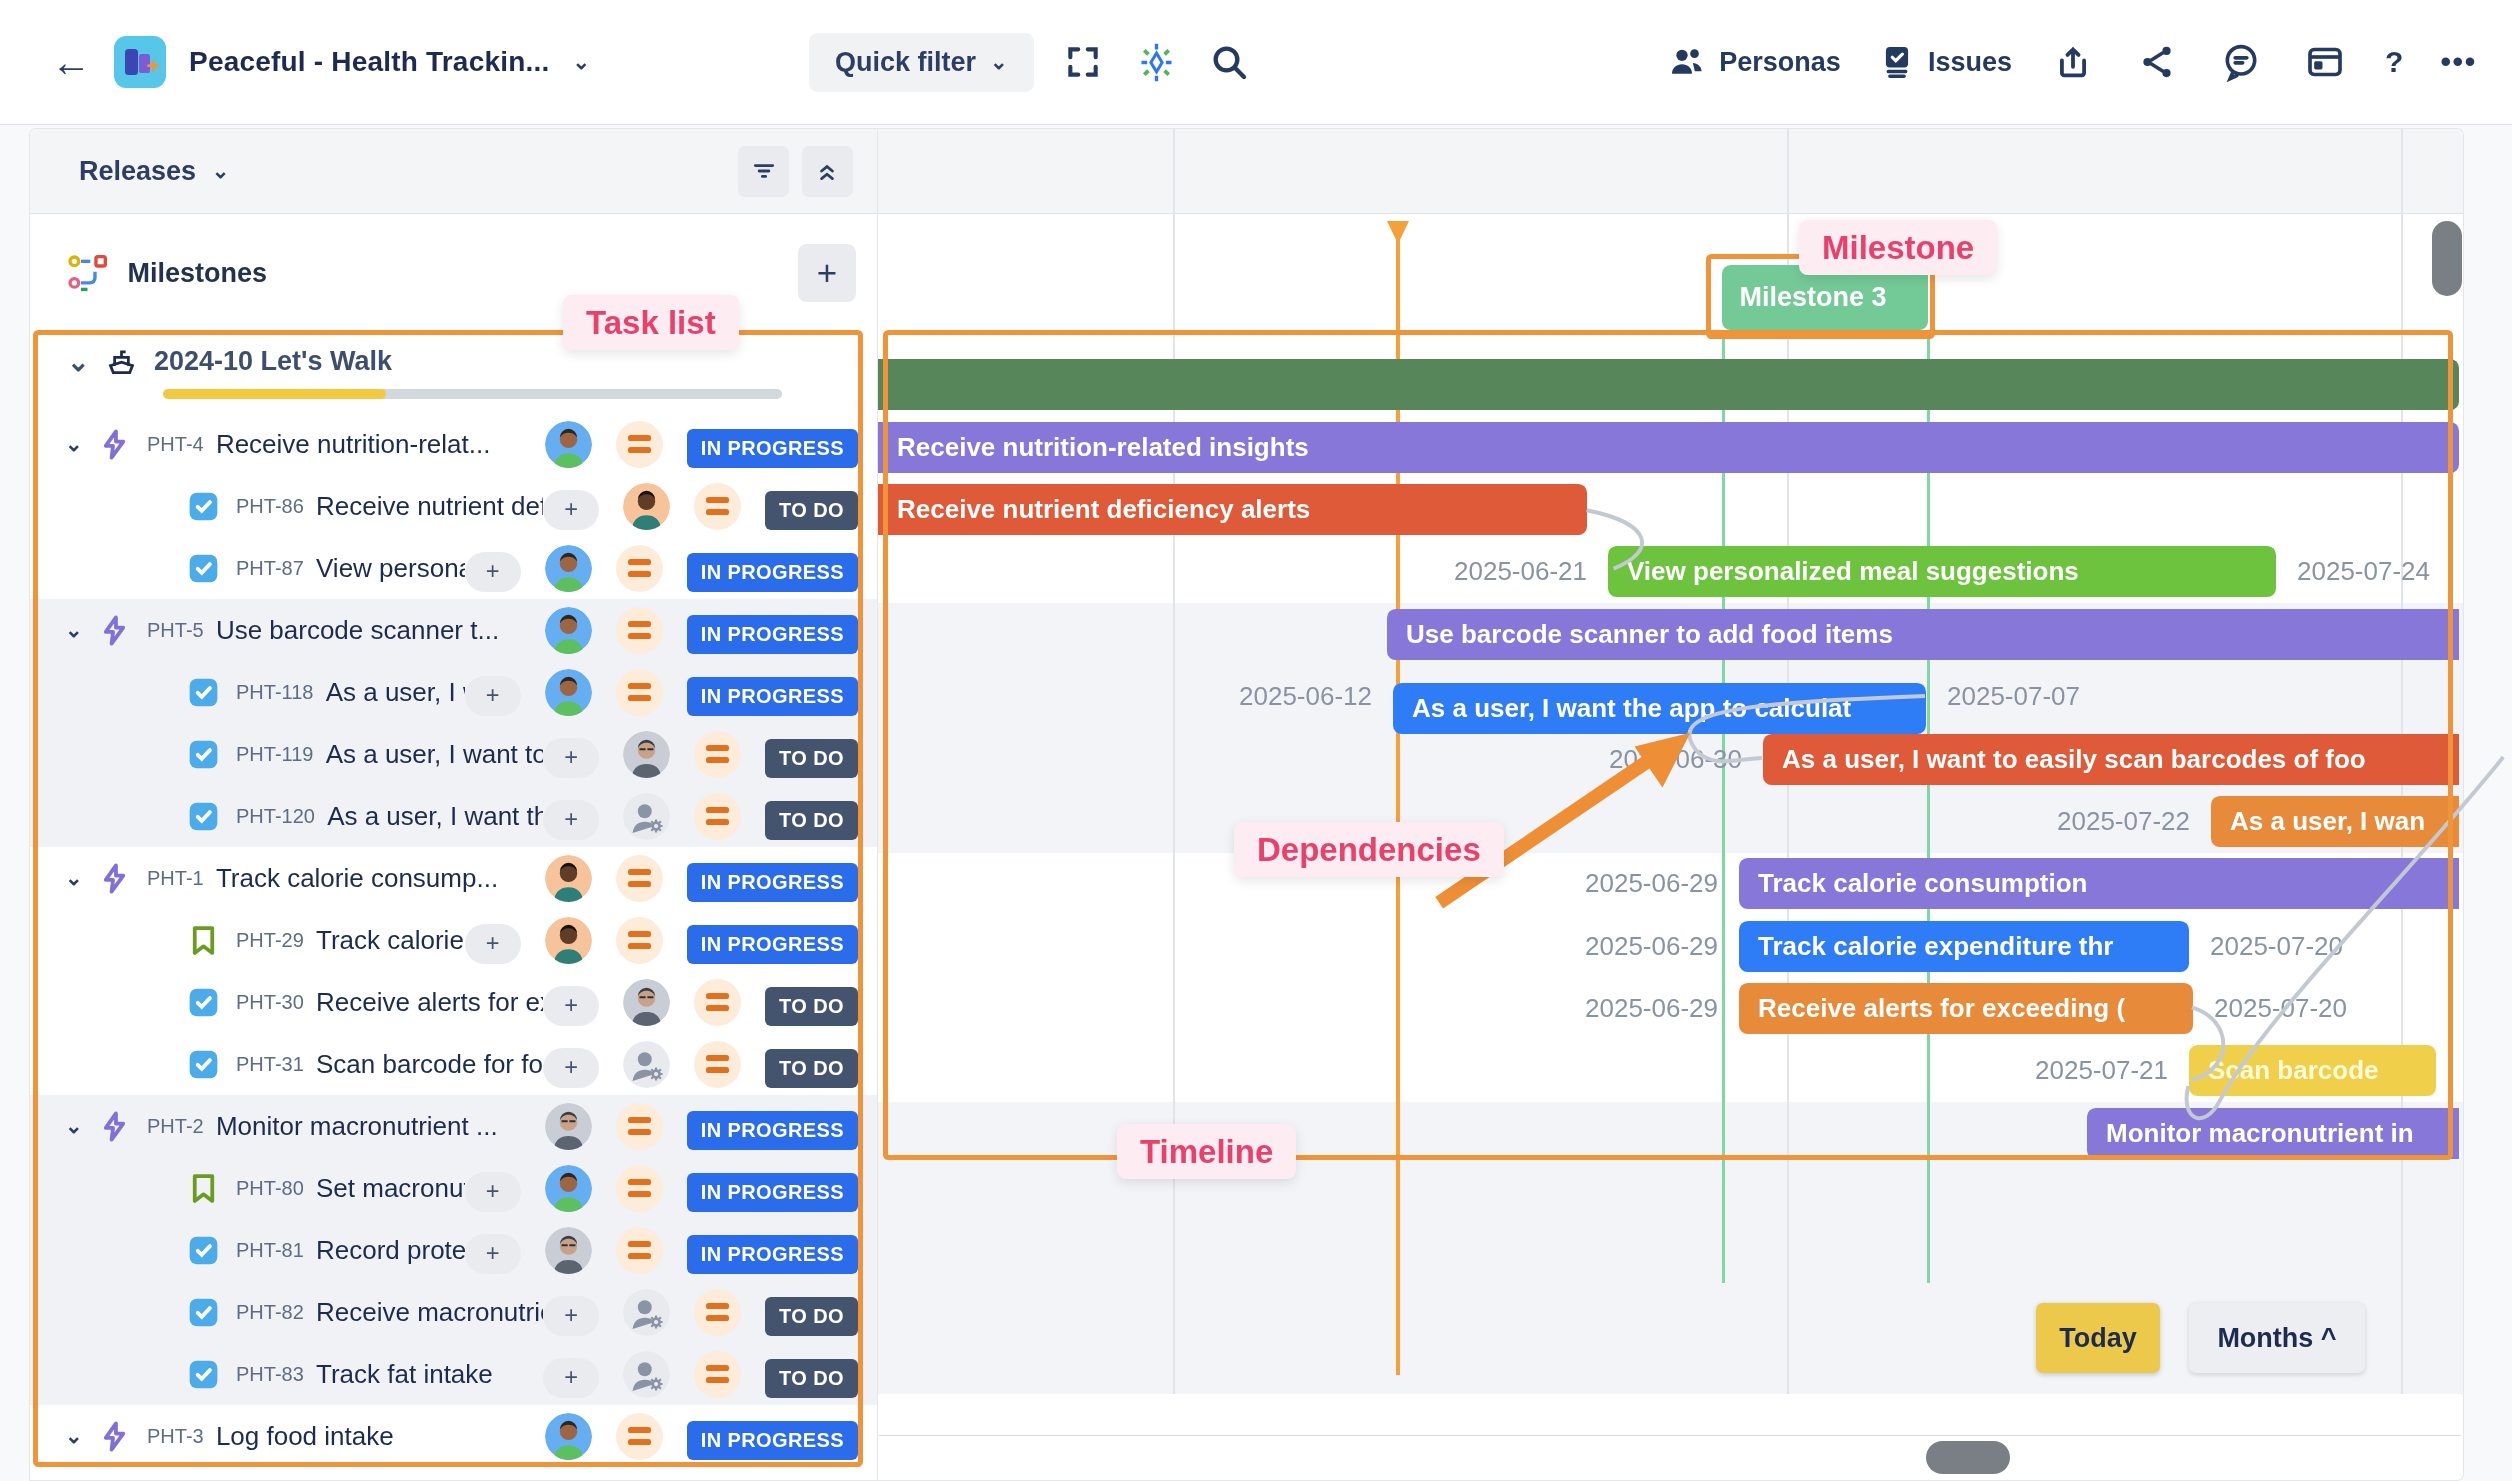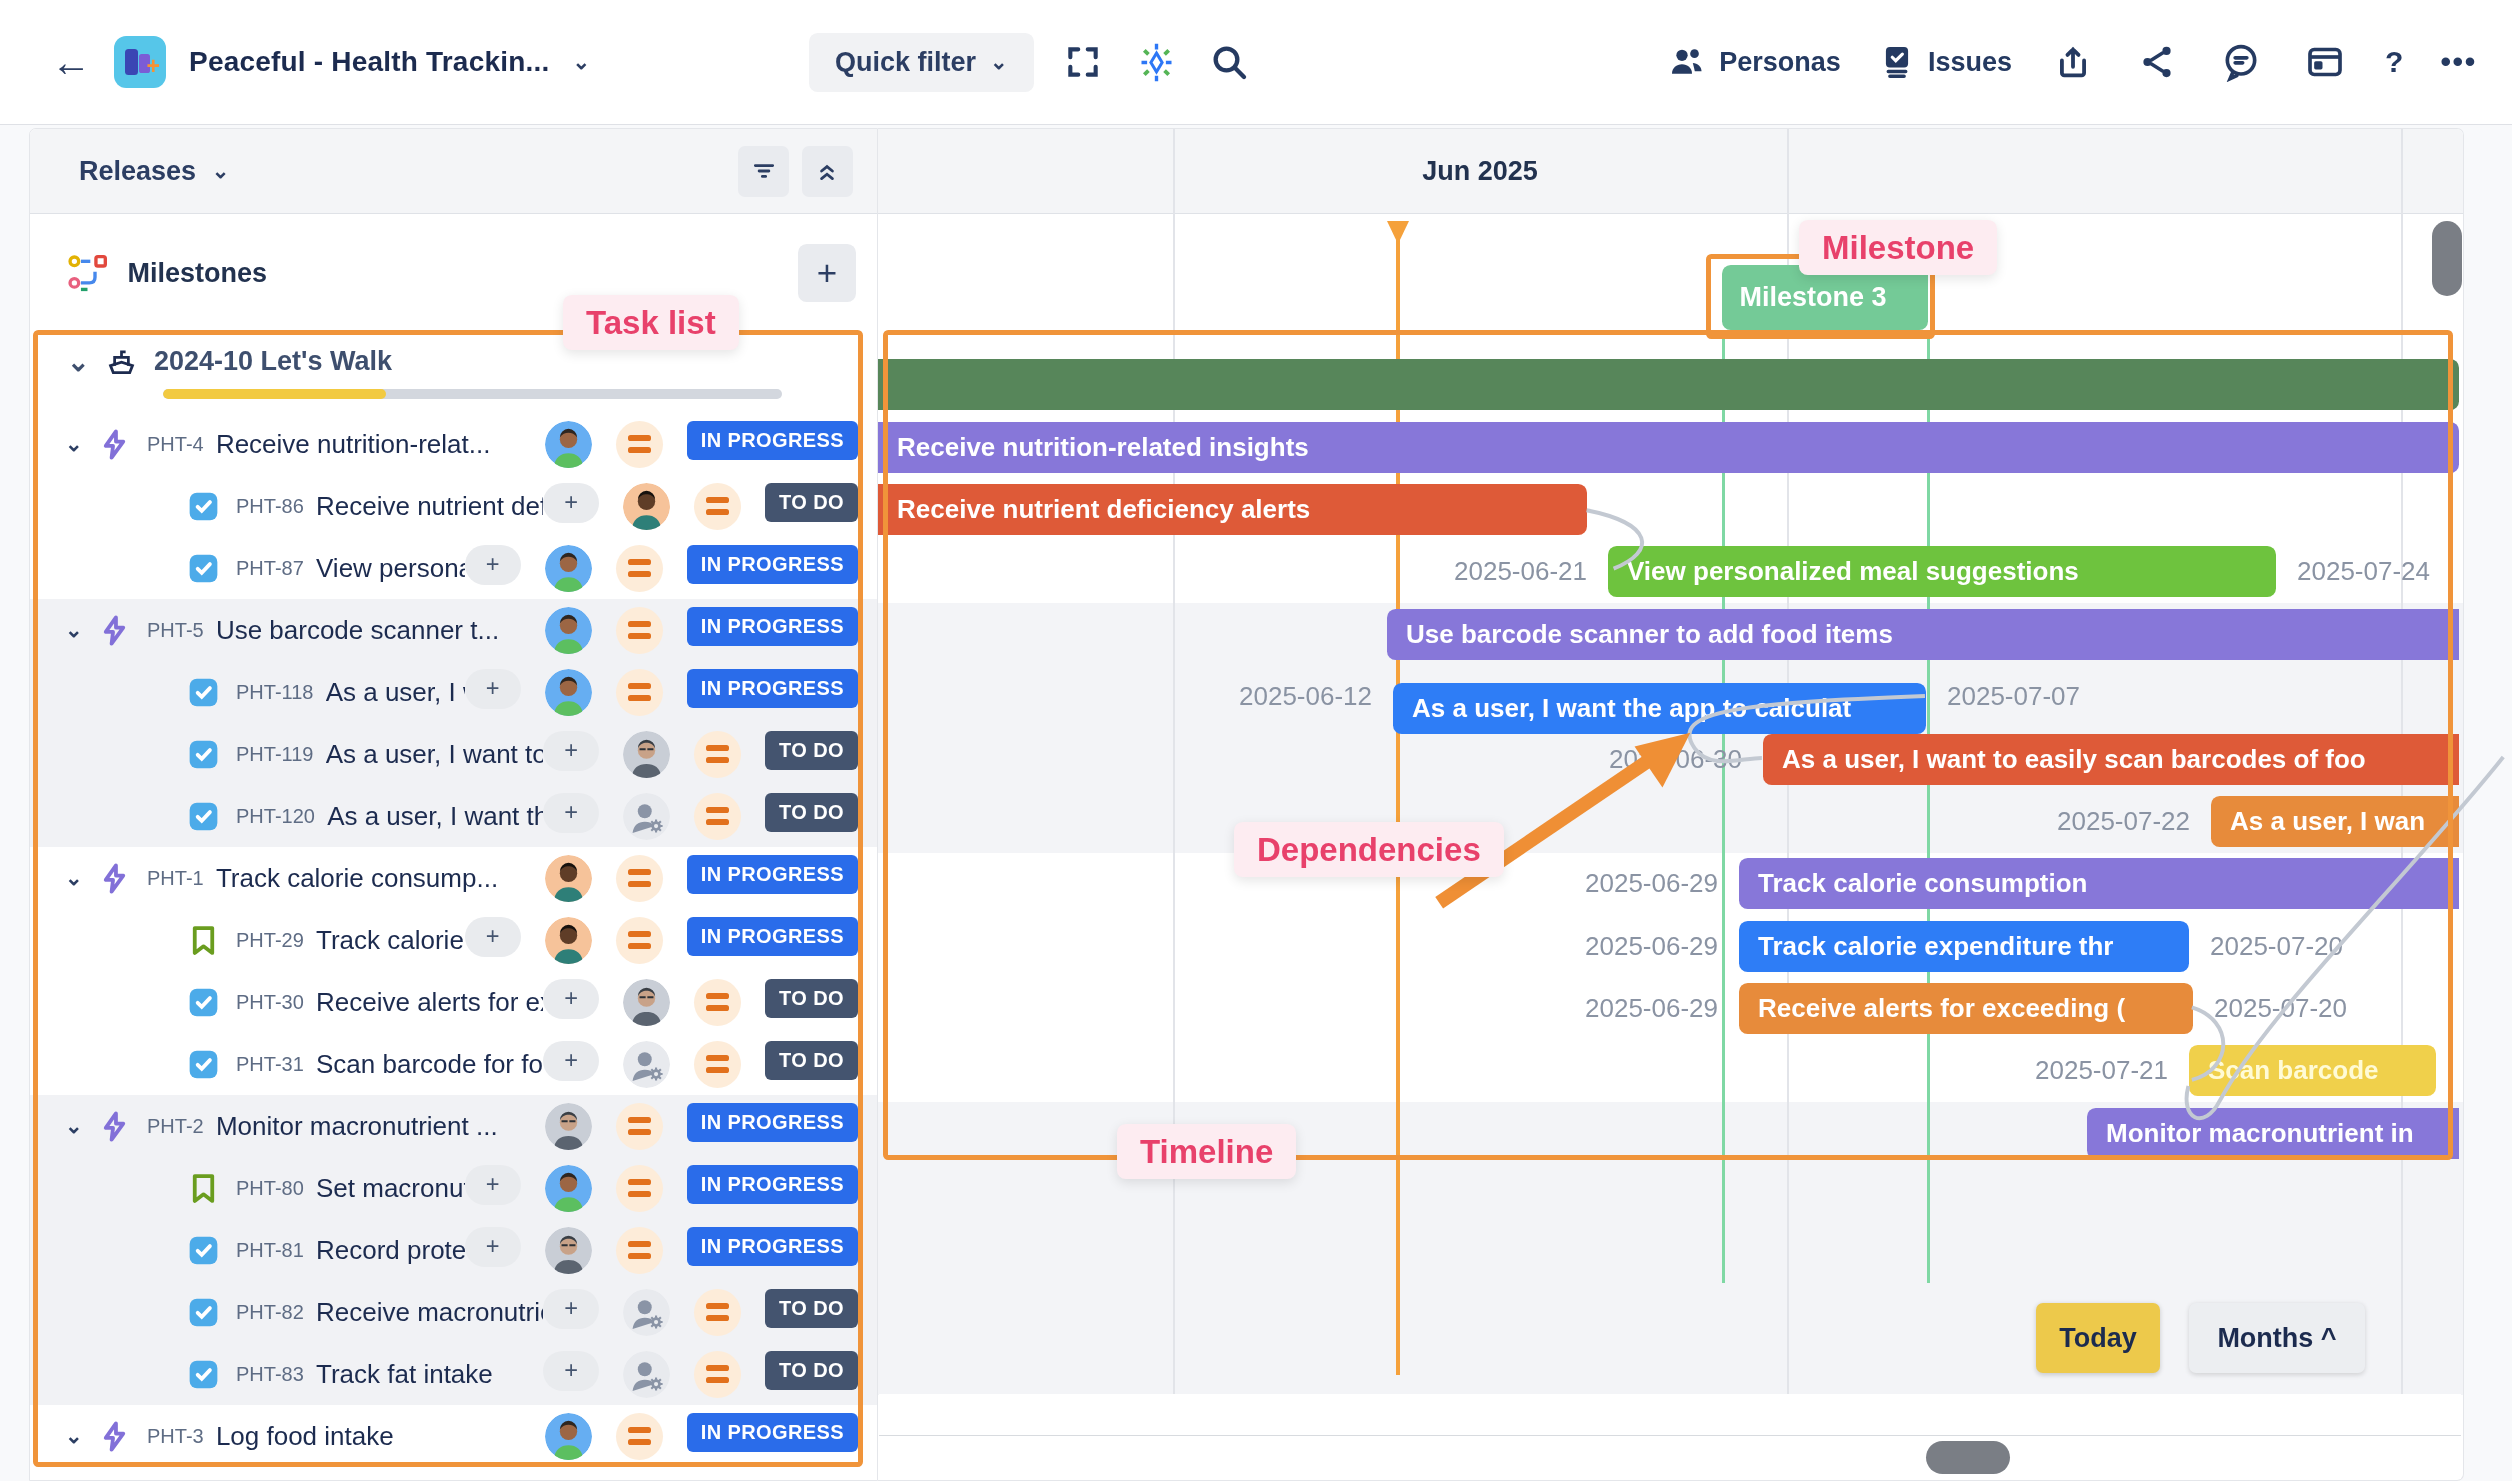--- a/index.html
+++ b/index.html
@@ -57,21 +57,21 @@
               font-size:27px; font-weight:600; color:#3e4f6e; }
   .prog { position:absolute; left:133px; top:58px; width:619px; height:9.6px; border-radius:5.2px; background:#d3d7de; overflow:hidden; }
   .prog > div { height:100%; background:#f2ca41; border-radius:5.2px; }
   .irow { position:relative; height:62px; display:flex; align-items:center; }
   .irow.band { background:#f1f2f5; }
   .irow .chv { width:30px; margin-left:35px; font-size:21px; color:#2c3e63; font-weight:700; }
   .irow.story-ind { padding-left:154px; }
   .type-ic { width:38px; height:38px; flex:0 0 38px; display:flex; align-items:center; justify-content:center; margin-right:14px; }
   .ikey { font-size:20px; color:#5e6c84; margin-right:12.2px; white-space:nowrap; }
   .isum { font-size:26px; font-weight:500; color:#1c2b4f; white-space:nowrap; overflow:hidden; flex:1 1 auto; }
-  .rcl { display:flex; align-items:flex-start; gap:24px; margin-right:19px; flex:0 0 auto; }
+  .rcl { display:flex; align-items:flex-end; gap:24px; margin-right:19px; flex:0 0 auto; }
   .addp { width:56px; height:40px; border-radius:20px; background:#e9ebee; display:flex; align-items:center;
           justify-content:center; font-size:23.6px; color:#44546f; cursor:pointer; }
   .avatar { width:47px; height:47px; border-radius:50%; overflow:hidden; flex:0 0 47px; }
   .prio { width:47px; height:47px; border-radius:50%; background:#fdecd9; display:flex; flex-direction:column;
           gap:5.2px; align-items:center; justify-content:center; }
   .prio i { display:block; width:23px; height:6.1px; border-radius:2.6px; background:#e2711d; }
   .badge { height:39px; border-radius:6.1px; display:flex; align-items:center; padding:0 14px; color:#fff;
            font-size:20px; font-weight:700; letter-spacing:0.4px; white-space:nowrap; }
   .b-prog { background:#2a6cea; } .b-todo { background:#44546f; }
 
@@ -673,21 +673,20 @@
             </span>
             <span class="badge b-prog">IN PROGRESS</span>
           </span>
         </div>
       </div>
   </div>
 </div>
 
 <div class="rpanel">
   <div class="thead">
-      <div class="m-lab" style="left: 295px; width: 614px;">Jun 2025</div>
     </div>
   <div id="tl-bands">
       <div class="tl-band" style="top: 474px; height: 250px;"></div>
       <div class="tl-band" style="top: 973px; height: 293px;"></div>
     </div>
   <div id="tl-grid">
       <div class="grid-v" style="left: 295px; top: 0px; height: 1294px;"></div>
       <div class="grid-v" style="left: 909px; top: 0px; height: 1294px;"></div>
       <div class="grid-v" style="left: 1523px; top: 0px; height: 1294px;"></div>
       <div class="guide-g" style="left: 844px; top: 201px; height: 953px;"></div>

